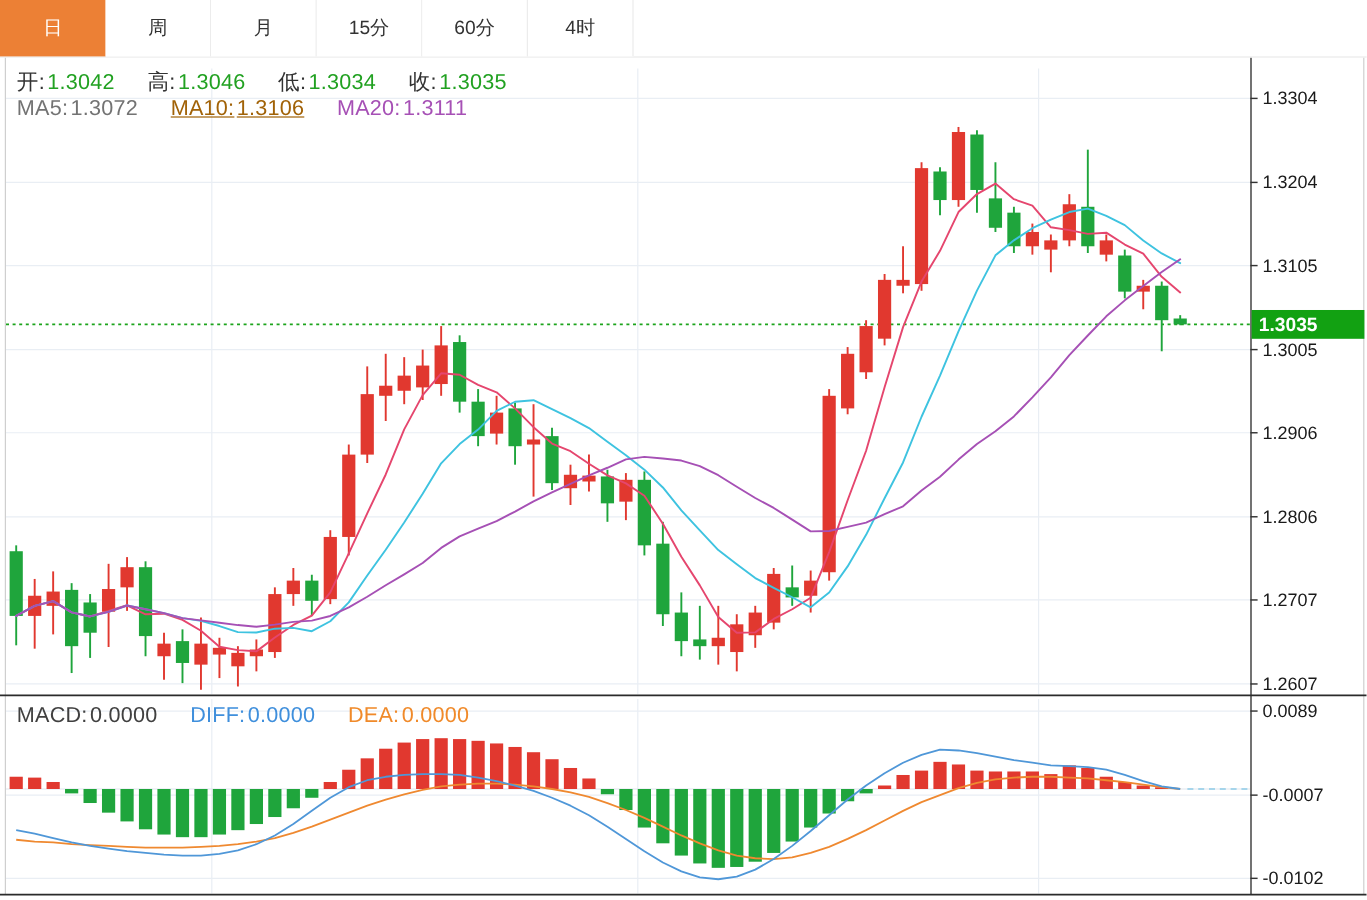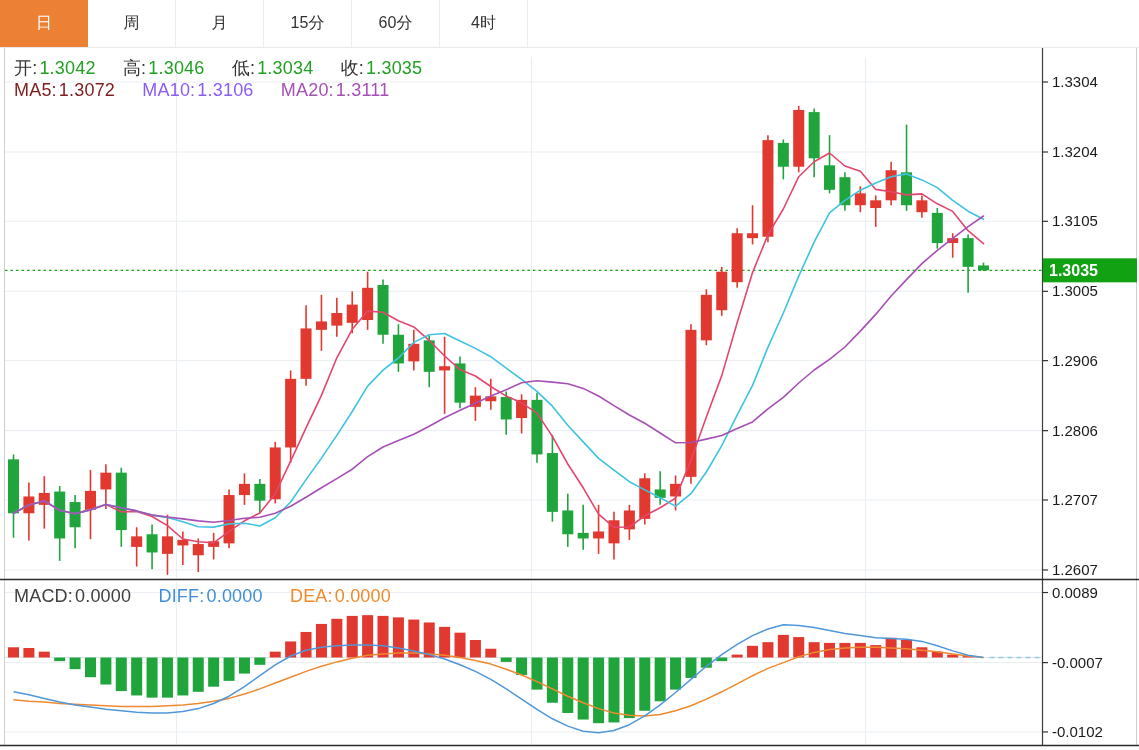--- a/index.html
+++ b/index.html
@@ -13,21 +13,21 @@
   .tab.sel{background:#ec8035;color:#fff;border-right:none;}
   
   #plot{position:absolute;left:0;top:0;z-index:1;}
   
   .hdr{position:absolute;left:14px;z-index:4;font-size:18px;white-space:nowrap;letter-spacing:.2px;}
   .hdr span{margin-right:2px;}
   .hdr .gap{display:inline-block;width:18px;}
   .ohlc{top:56px;color:#333;}
   .ohlc .v{color:#21a121;}
   .mas{top:80px;}
-  .ma5{color:#7f1d1d;text-align:right;} .ma10{color:#8b5cf6;} .ma20{color:#a650b5;text-align:center;}
+  .ma5{color:#737373;text-align:right;} .ma10{color:#a16207;text-decoration:underline;} .ma20{color:#a650b5;text-align:center;}
   .macdhdr{top:586px;}
   .m-macd{color:#404040;} .m-diff{color:#3f8fdc;} .m-dea{color:#f08a2a;margin-top:30px;}
   svg text{font-family:"Liberation Sans","DejaVu Sans",sans-serif;}
 </style>
 </head>
 <body>
 
 <div class="page">
 
   <div class="tabbar">

